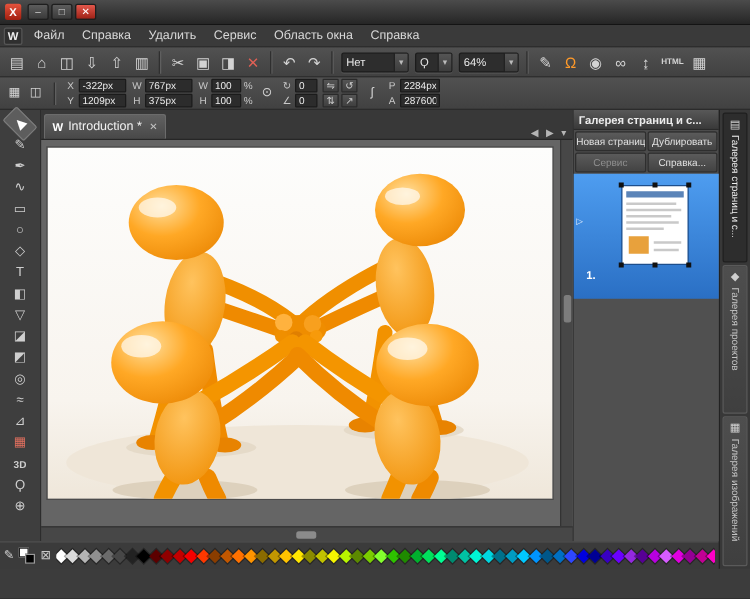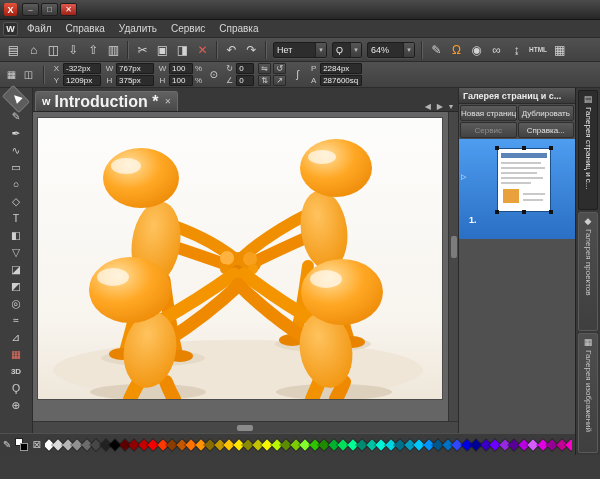--- a/index.html
+++ b/index.html
@@ -37,21 +37,21 @@
   .combo-val{flex:1;font-size:9px;color:#e8e8e8;padding:0 3px;white-space:nowrap;}
   .combo-arrow{width:11px;align-self:stretch;display:grid;place-items:center;font-size:7px;color:#bbb;
                background:linear-gradient(#555,#3d3d3d);border-left:1px solid #222;}
 
   #toolbar2{height:26px;padding:0 4px;gap:4px;}
   .fgroup{display:flex;flex-direction:column;gap:1px;justify-content:center;}
   .frow{display:flex;align-items:center;gap:2px;height:11px;}
   .flabel{font-size:8px;color:#c8c8c8;width:9px;text-align:center;}
   .field{background:#2c2c2c;border:1px solid #1b1b1b;border-radius:1px;color:#ececec;font-size:8px;height:11px;
          padding:0 2px;font-family:inherit;outline:none;}
-  .w36{width:38px}.w24{width:24px}.w18{width:18px}.w42{width:42px}
+  .w36{width:38px}.w24{width:24px}.w18{width:18px}.w42{width:32px}
   .funit{font-size:8px;color:#c8c8c8;}
   .ib-btn{width:13px;height:11px;display:grid;place-items:center;font-size:8px;color:#cfcfcf;
           background:linear-gradient(#555,#3f3f3f);border:1px solid #2a2a2a;border-radius:1px;}
 
   
   .body-row{display:flex;height:367px;}
   .left-stack{width:575px;display:flex;flex-direction:column;}
   .mid-row{flex:1;display:flex;min-height:0;}
 
   .toolbox{width:33px;background:#3e3e3e;border-right:1px solid #2c2c2c;display:flex;flex-direction:column;
@@ -59,21 +59,21 @@
   .tool{width:24px;height:16px;display:grid;place-items:center;font-size:10.5px;color:#cfcfcf;border-radius:2px;}
   .tool.active{background:#5d5d5d;box-shadow:inset 0 0 0 1px #7a7a7a;color:#fff;}
   .tool-label{font-size:8px;font-weight:bold;}
   .tool-cursor{transform:rotate(-135deg);}
 
   .center-col{flex:1;display:flex;flex-direction:column;min-width:0;}
   .tabbar{height:24px;background:#383838;border-bottom:1px solid #262626;display:flex;align-items:flex-end;padding:0 2px;}
   .doc-tab{display:flex;align-items:center;gap:4px;height:20px;padding:0 6px;background:linear-gradient(#616161,#484848);
            border:1px solid #6b6b6b;border-bottom:none;border-radius:3px 3px 0 0;}
   .doc-tab-w{font-size:9px;font-weight:bold;color:#fff;}
-  .doc-tab-title{font-size:16px;color:#f2f2f2;font-weight:bold;white-space:nowrap;}
+  .doc-tab-title{font-size:10px;color:#f2f2f2;font-weight:normal;white-space:nowrap;}
   .doc-tab-close{font-size:8px;color:#c2c2c2;padding-left:2px;}
   .tab-spacer{flex:1;}
   .tab-ctl{font-size:8px;color:#b5b5b5;padding:0 3px;align-self:center;}
 
   .canvas{flex:1;position:relative;background:#656565;overflow:hidden;display:flex;}
   .canvas-inner{flex:1;position:relative;}
   .photo{position:absolute;left:5px;top:6px;width:404px;height:281px;box-shadow:0 0 0 1px rgba(0,0,0,.25);}
   .vscroll{width:10px;background:#474747;border-left:1px solid #333;position:relative;}
   .vthumb{position:absolute;left:2px;top:40%;width:6px;height:22px;background:#7c7c7c;border-radius:2px;}
   .hscroll{height:12px;background:#474747;border-top:1px solid #333;position:relative;}
@@ -135,20 +135,21 @@
     </span>
   </div>
 
   <div class="menubar">
     <span class="menu-w">W</span>
     <span id="menu-items" style="display:flex">
         <span class="menu-item">Файл</span>
         <span class="menu-item">Справка</span>
         <span class="menu-item">Удалить</span>
         <span class="menu-item">Сервис</span>
+        <span class="menu-item">Область окна</span>
         <span class="menu-item">Справка</span>
       </span>
   </div>
 
   <div class="toolbar" id="toolbar1">
     <span id="tb-file" style="display:flex;gap:1px">
         <span class="tb-icon">▤</span>
         <span class="tb-icon">⌂</span>
         <span class="tb-icon">◫</span>
         <span class="tb-icon">⇩</span>

